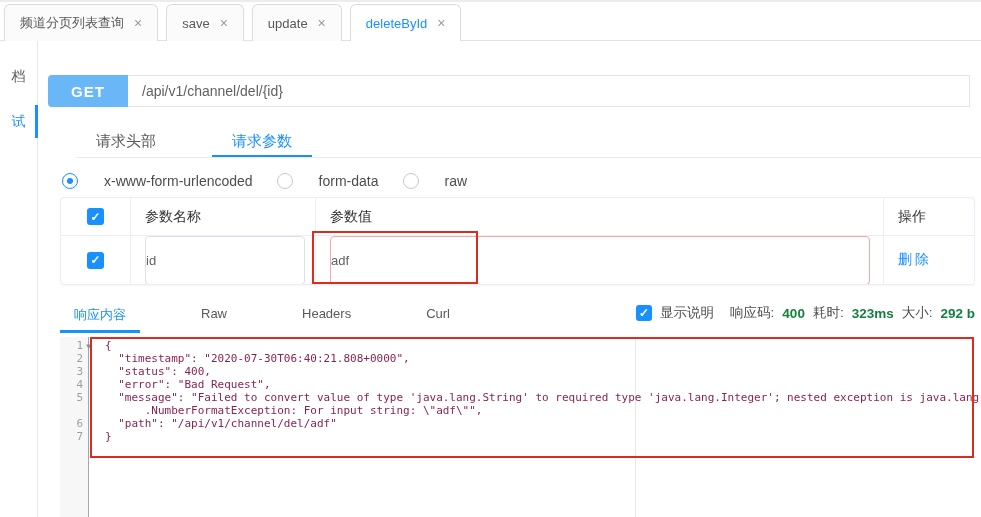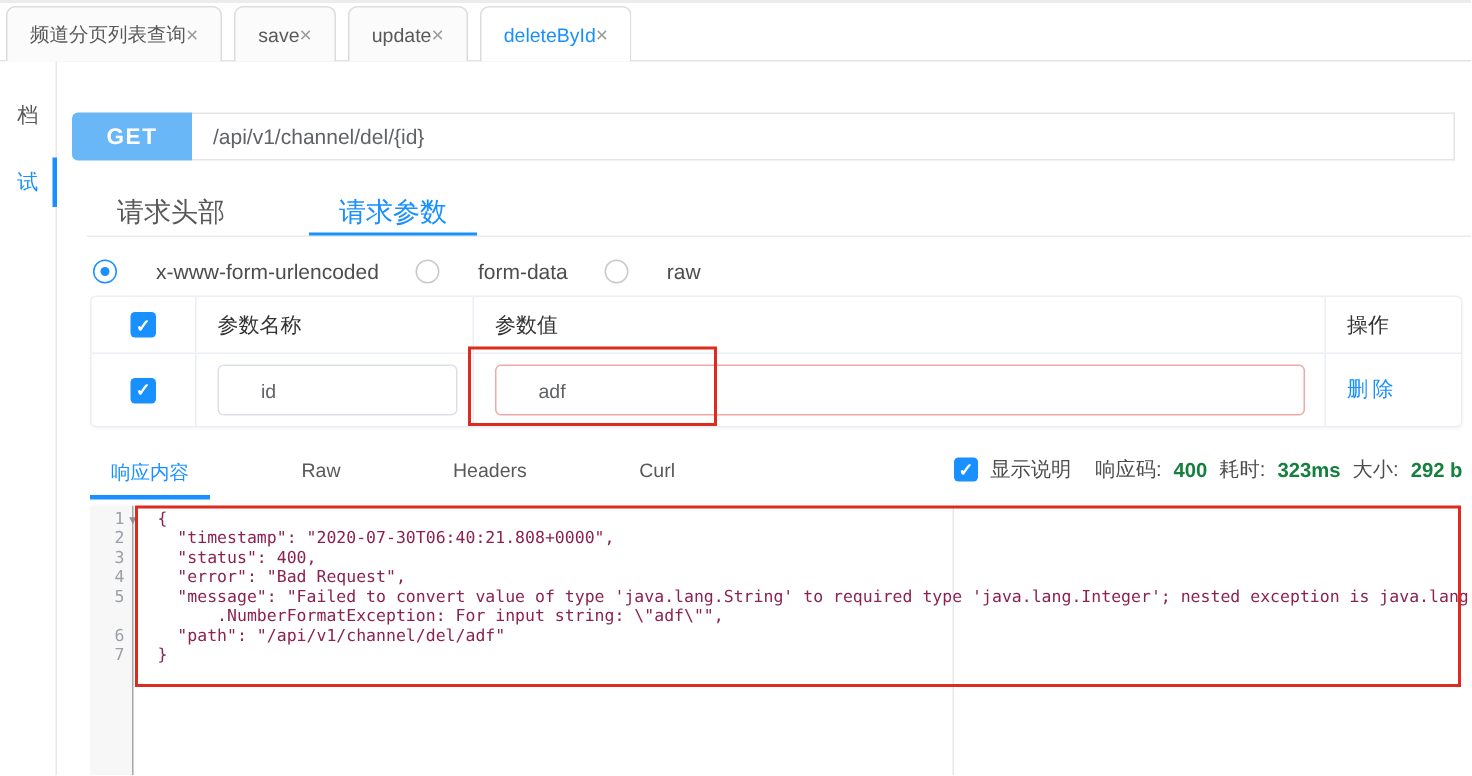--- a/index.html
+++ b/index.html
@@ -4,21 +4,21 @@
 <style>
   * { margin:0; padding:0; box-sizing:border-box; }
   html,body { width:981px; height:517px; background:#fff; overflow:hidden;
     font-family:"Liberation Sans", sans-serif; position:relative; }
 
   
   .top-edge { position:absolute; top:0; left:0; right:0; height:2px; background:#ececec; }
   .tabbar { position:absolute; top:2px; left:0; right:0; height:39px;
     display:flex; align-items:flex-end; padding-left:4px;
     border-bottom:1px solid #e2e2e2; }
-  .tab { display:flex; align-items:center; gap:0; height:37px; padding:16px 15px;
+  .tab { display:flex; align-items:center; gap:10px; height:37px; padding:16px 15px;
     border:1px solid #dcdcdc; border-bottom:none; border-radius:6px 6px 0 0;
     background:#fbfbfb; margin-right:8px; font-size:13px; color:#595959;
     position:relative; bottom:-1px; cursor:pointer; white-space:nowrap; }
   .tab.active { background:#fff; color:#1890ff; z-index:2; }
   .tab .close { color:#9a9a9a; font-size:14px; line-height:1; }
 
   
   .rail { position:absolute; left:0; top:41px; bottom:0; width:38px;
     border-right:1px solid #e8e8e8; background:#fff; }
   .rail-item { position:absolute; left:0; width:100%; text-align:center;
@@ -32,22 +32,22 @@
 
   .url-row { position:absolute; left:10px; top:34px; right:11px; height:32px; display:flex; }
   .method { width:80px; background:#69b7f7; color:#fff; font-weight:bold; font-size:15px;
     letter-spacing:1px; display:flex; align-items:center; justify-content:center;
     border-radius:4px 0 0 4px; }
   .url-input { flex:1; border:1px solid #e4e4e4; border-left:none; padding:0 14px;
     font-size:14px; color:#606266; outline:none; }
   .send-btn { width:93px; background:#41a7f5; color:#fff; border:none; border-radius:4px;
     font-size:14px; letter-spacing:4px; cursor:pointer; }
 
-  .req-tabs { position:absolute; left:20px; top:85px; right:0; height:32px;
-    display:flex; gap:36px; border-bottom:1px solid #ebebeb; font-size:18px; }
+  .req-tabs { position:absolute; left:38px; top:85px; right:0; height:32px;
+    display:flex; gap:36px; border-bottom:1px solid #ebebeb; font-size:15px; }
   .req-tab { padding:0 20px; line-height:30px; color:#595959; cursor:pointer; }
   .req-tab.active { color:#1890ff; border-bottom:2px solid #1890ff; }
 
   .radio-row { position:absolute; left:24px; top:130px; height:20px;
     display:flex; align-items:center; gap:24px; font-size:14px; color:#4d4d4d; }
   .radio-opt { display:flex; align-items:center; gap:26px; cursor:pointer; }
   .radio { width:16px; height:16px; border-radius:50%; border:1px solid #c8c9cc; background:#fff; position:relative; }
   .radio.on { border:1px solid #1890ff; }
   .radio.on::after { content:""; position:absolute; left:4px; top:4px; width:6px; height:6px;
     border-radius:50%; background:#1890ff; }
@@ -59,22 +59,22 @@
   .t-row { display:grid; grid-template-columns:70px 185px 568px 1fr; }
   .t-head { height:38px; border-bottom:1px solid #ebeef5; }
   .t-body { height:48px; }
   .t-cell { display:flex; align-items:center; padding-left:14px; font-size:14px;
     color:#333; border-right:1px solid #ebeef5; overflow:hidden; }
   .t-cell:last-child { border-right:none; }
   .t-cell.center { justify-content:center; padding-left:0; }
   .checkbox { width:17px; height:17px; background:#1890ff; border-radius:3px;
     color:#fff; font-size:12px; font-weight:bold; display:flex;
     align-items:center; justify-content:center; cursor:pointer; }
-  .cell-input { height:34px; border:1px solid #dcdfe6; border-radius:4px;
-    padding:0 28px; font-size:13px; color:#606266; outline:none; }
+  .cell-input { height:49px; border:1px solid #dcdfe6; border-radius:4px;
+    padding:0 0; font-size:13px; color:#606266; outline:none; }
   .input-name { width:160px; }
   .input-value { width:540px; border-color:#f0a9a7; }
   .del-link { color:#1890ff; font-size:14px; letter-spacing:3px; cursor:pointer; }
 
   
   .resp-bar { position:absolute; left:22px; top:259px; right:6px; height:33px; }
   .resp-tabs { display:flex; gap:47px; font-size:13px; height:100%; }
   .resp-tab { padding:6px 14px 0; color:#595959; cursor:pointer; height:100%; }
   .resp-tab.active { color:#1890ff; border-bottom:3px solid #1890ff; }
   .resp-stats { position:absolute; right:0; top:4px; display:flex; align-items:center;

